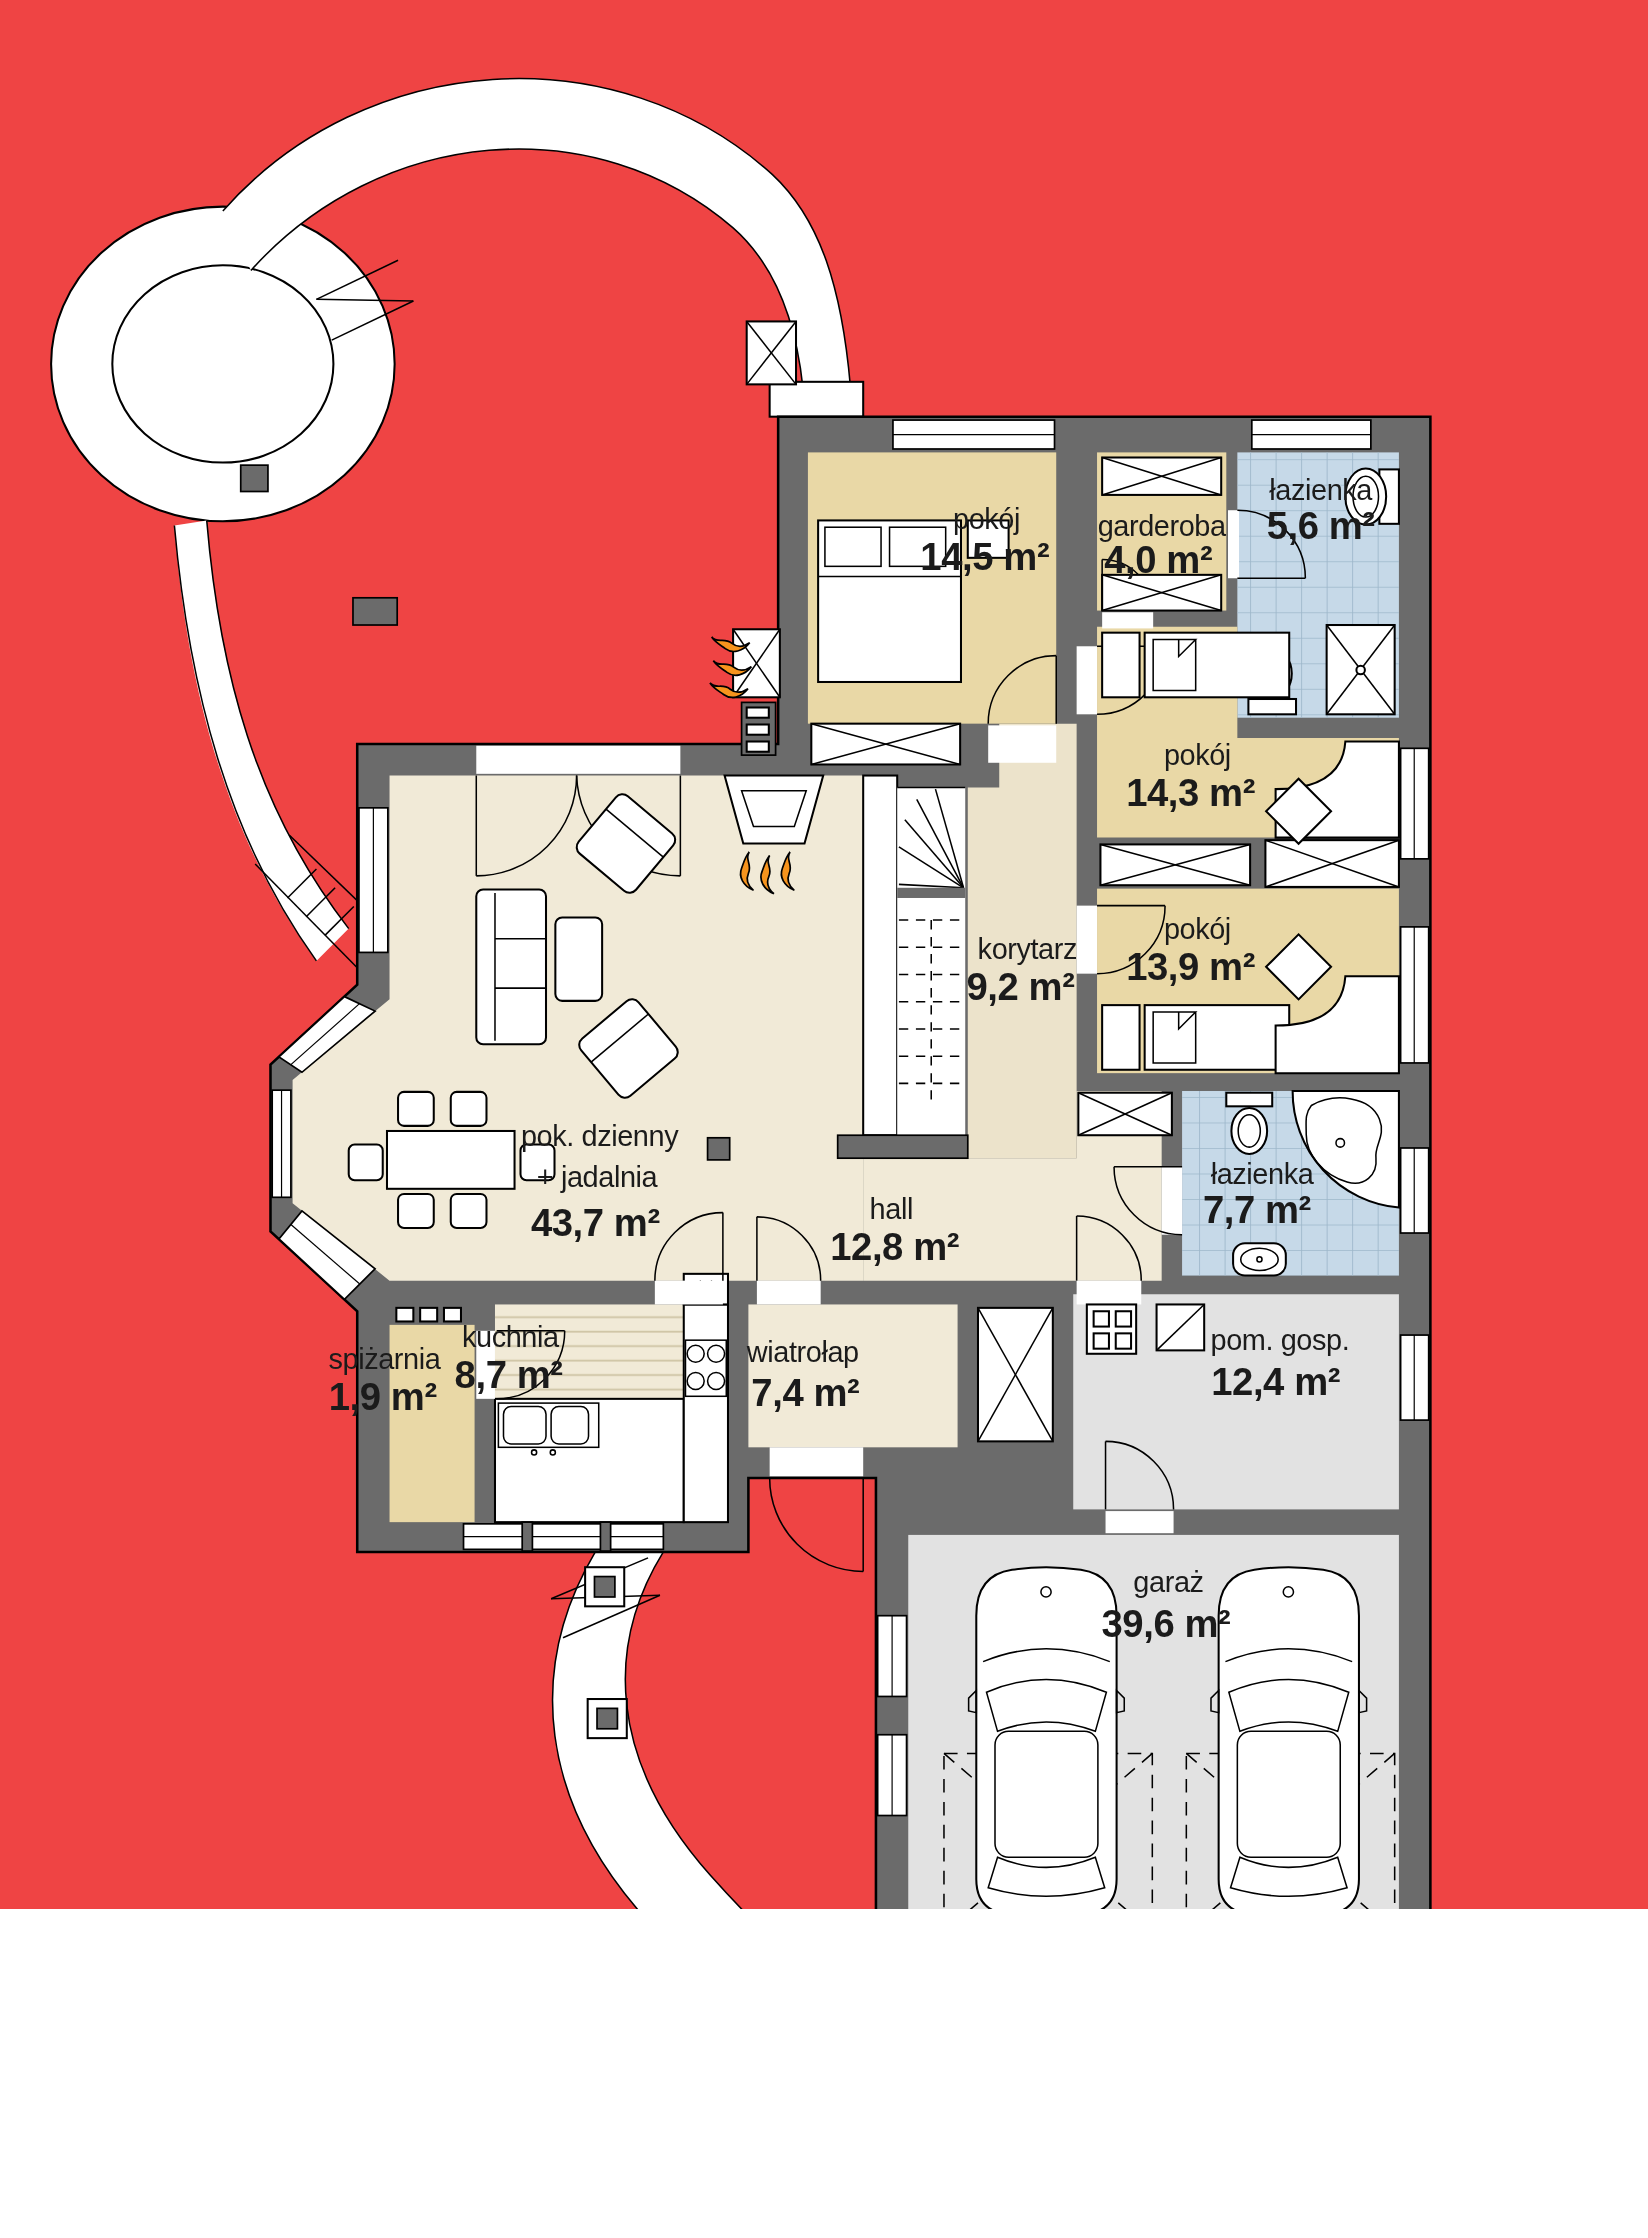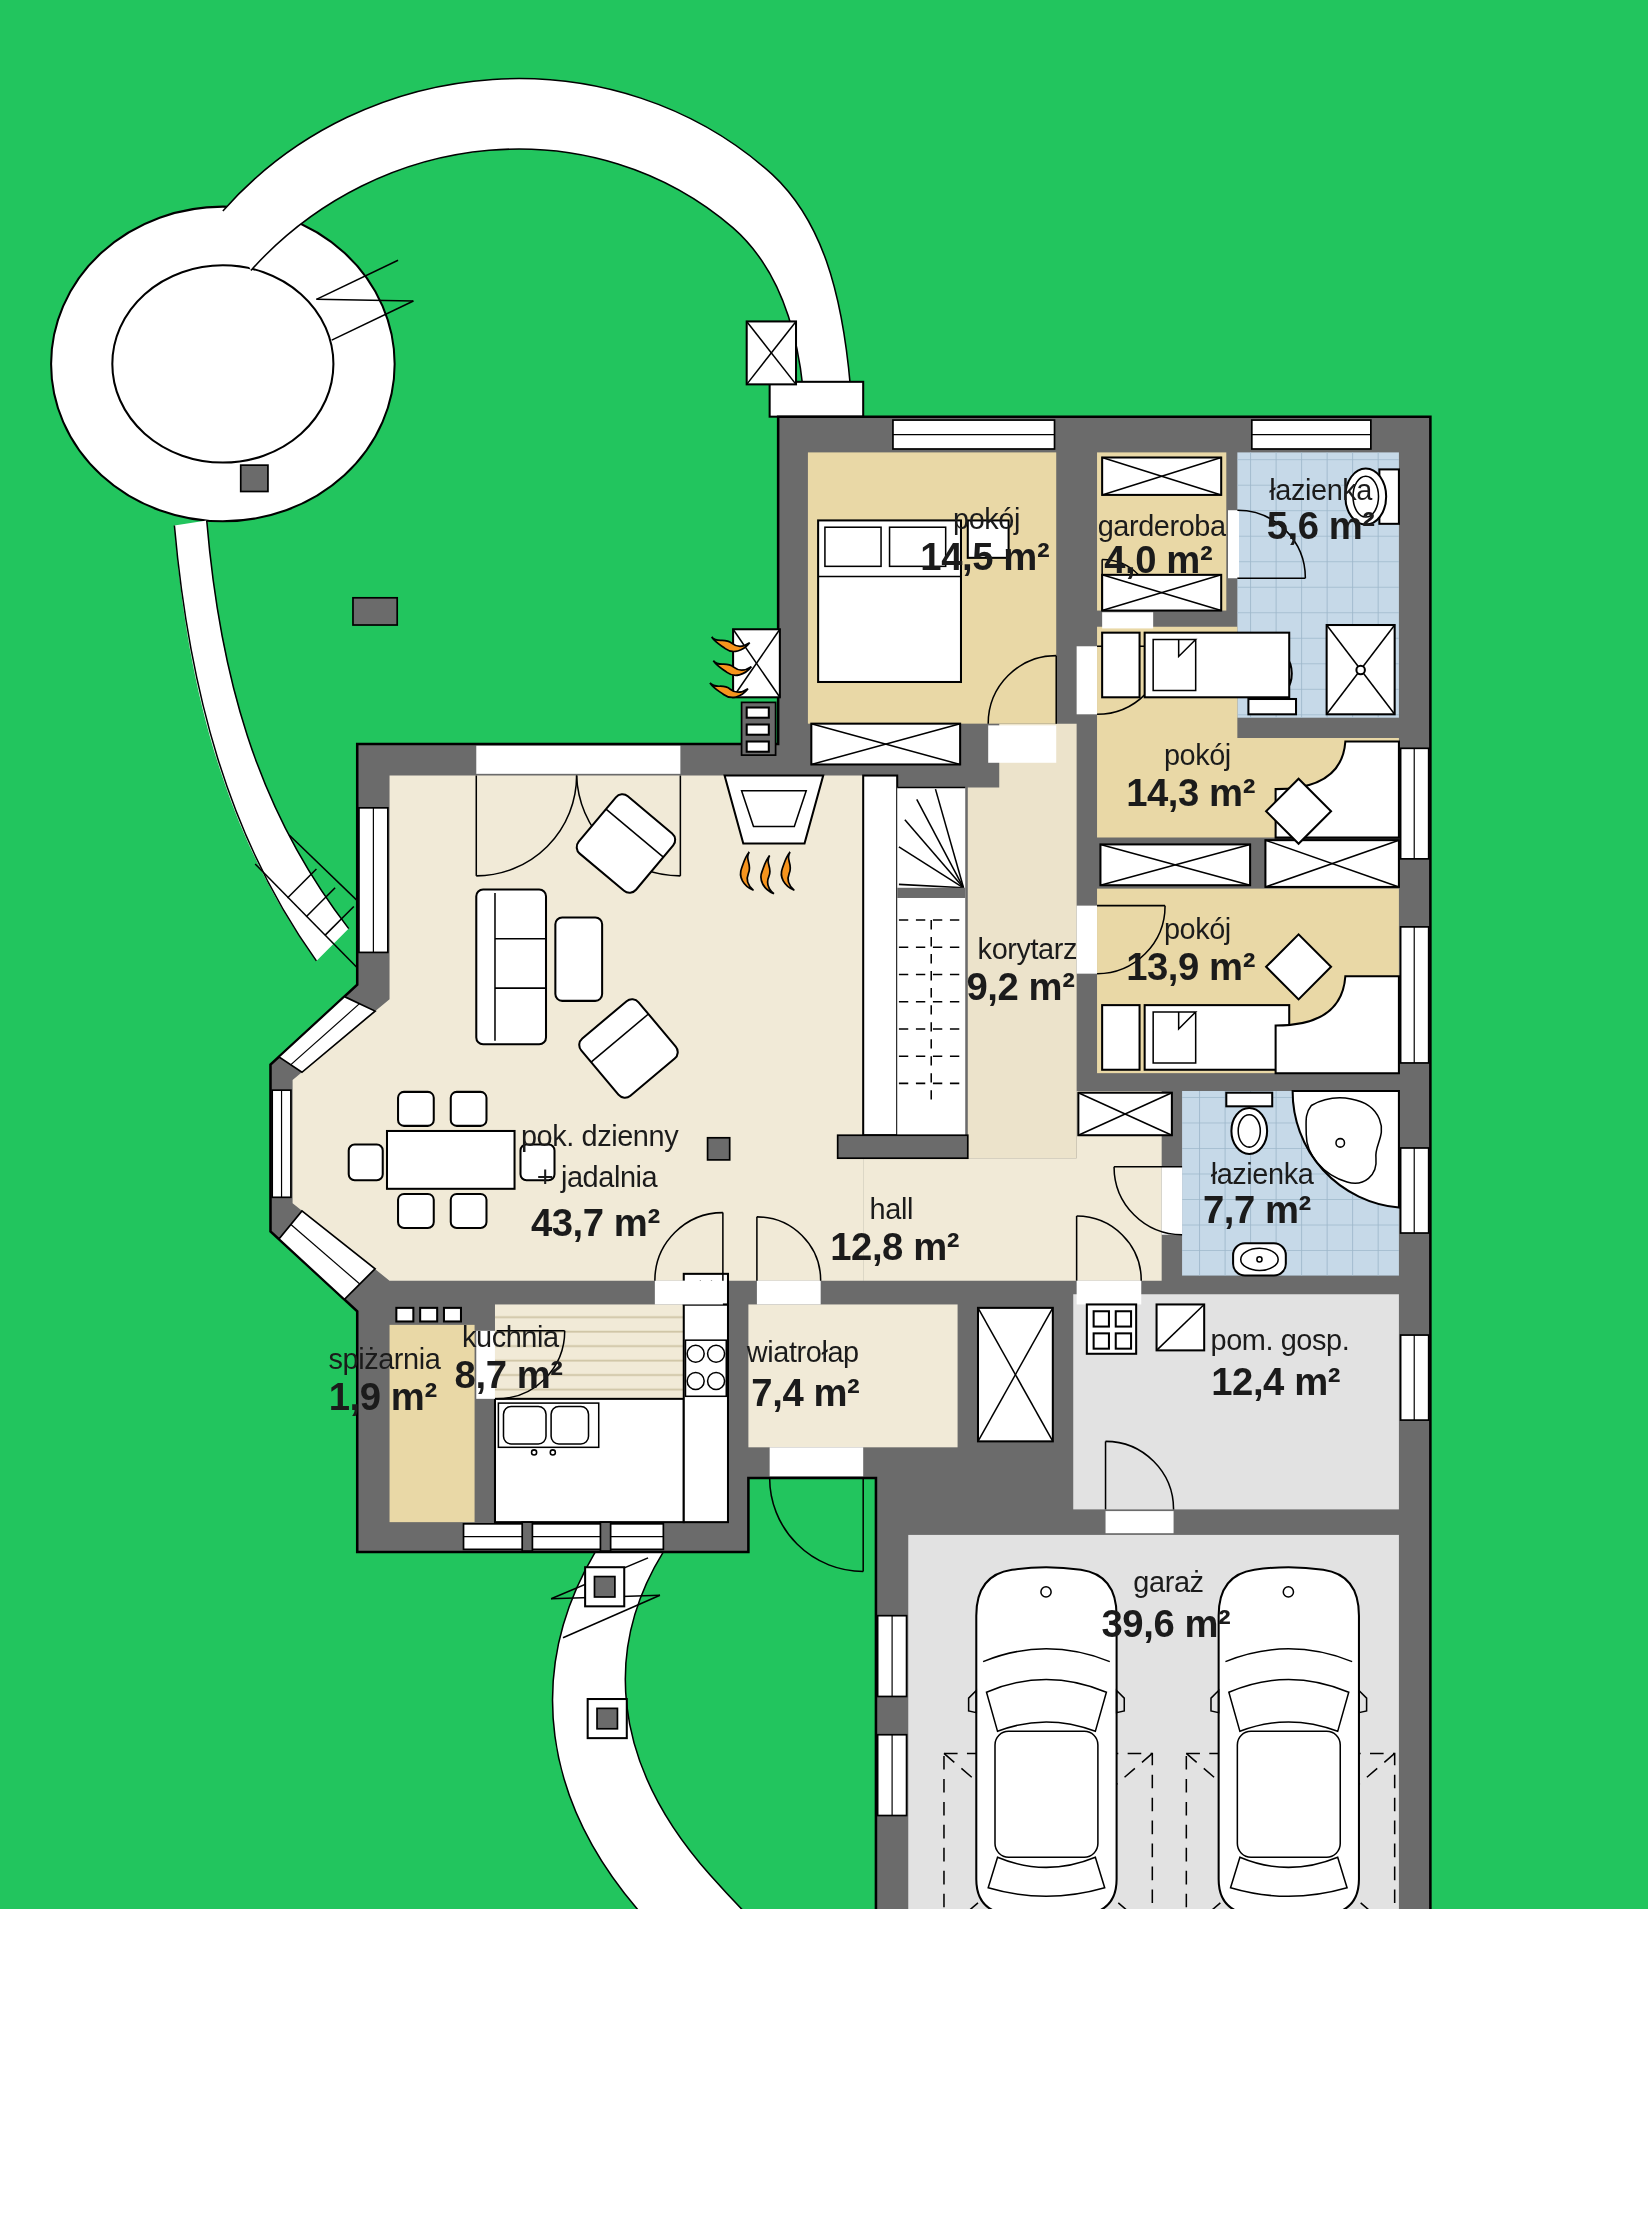--- a/index.html
+++ b/index.html
@@ -1,16 +1,16 @@
 <!DOCTYPE html>
 <html style="--wall: #6b6b6b; --bedroom_floor: #e9d8a6; --living_floor: #f1ead7; --corridor_floor: #ece3cb; --bath_floor: #c6d9e8; --utility_floor: #e2e2e2; --tile_line: #9db7ca; --stripe_line: #cfc5a6; --flame: #f7941d; --text: #1b1b1b; --line: #000000;font-size:13.6px"><head>
 <meta charset="utf-8">
 <style>
   html,body{margin:0;padding:0;background:#fff;}
-  #plan-wrap{position:relative;width:1649px;height:1909px;background:#22c55e;}
+  #plan-wrap{position:relative;width:1649px;height:1909px;background:#ef4444;}
   svg{display:block;width:1649px;height:2239px;}
   .wallpoly{fill:var(--wall);stroke:#000;stroke-width:3;}
   .wallfill{fill:var(--wall);stroke:#000;stroke-width:2;}
   .wallplain{fill:var(--wall);stroke:none;}
   .floor-bed{fill:var(--bedroom_floor);stroke:none;}
   .floor-live{fill:var(--living_floor);stroke:none;}
   .floor-kor{fill:var(--corridor_floor);stroke:none;}
   .floor-bath{fill:var(--bath_floor);stroke:none;}
   .floor-util{fill:var(--utility_floor);stroke:none;}
   .fixt{fill:#fff;stroke:#000;stroke-width:2.4;}

